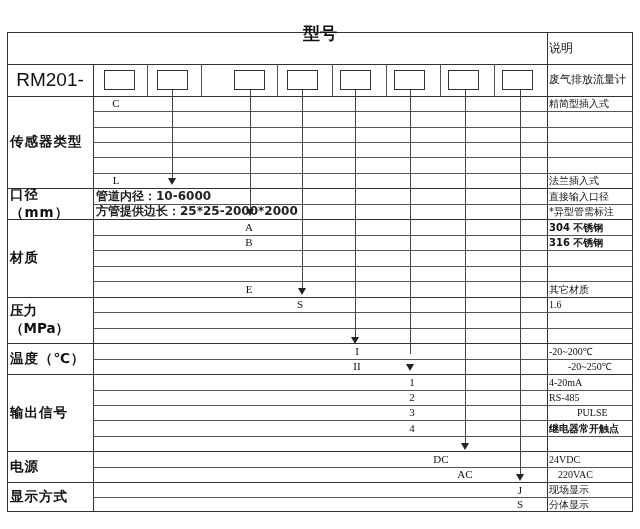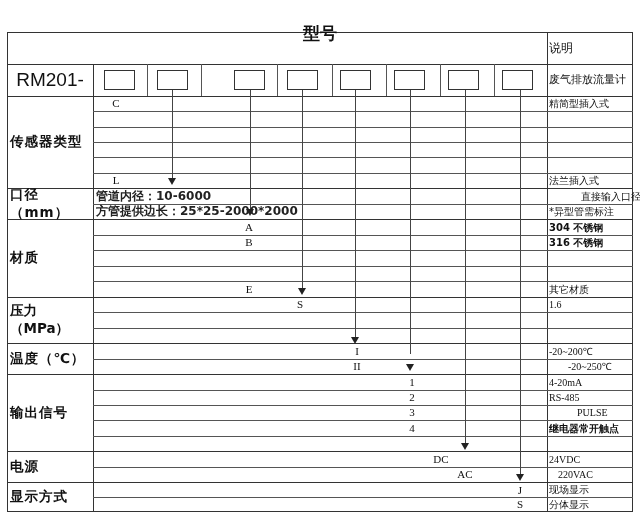--- a/index.html
+++ b/index.html
@@ -122,21 +122,21 @@
 
 <div class="vline" style="left:520px;top:90px;height:384px;border-color:#444;"></div>
 <div class="arrow" style="left:520px;top:474px;"></div>
 
 <div class="code" style="left:116px;top:96px;">C</div>
 <div class="desc" style="top:96px;">精简型插入式</div>
 <div class="code" style="left:116px;top:173px;">L</div>
 <div class="desc" style="top:173px;">法兰插入式</div>
 
 <div class="note" style="top:189px;">管道内径：10-6000</div>
-<div class="desc" style="top:189px;margin-left:32px;">直接输入口径</div>
+<div class="desc" style="top:189px;">直接输入口径</div>
 <div class="note" style="top:204px;">方管提供边长：25*25-2000*2000</div>
 <div class="desc" style="top:204px;">*异型管需标注</div>
 
 <div class="code" style="left:249px;top:220px;">A</div>
 <div class="desc" style="top:220px;font-weight:bold;">304 不锈钢</div>
 <div class="code" style="left:249px;top:235px;">B</div>
 <div class="desc" style="top:235px;font-weight:bold;">316 不锈钢</div>
 <div class="code" style="left:249px;top:282px;">E</div>
 <div class="desc" style="top:282px;">其它材质</div>
 

